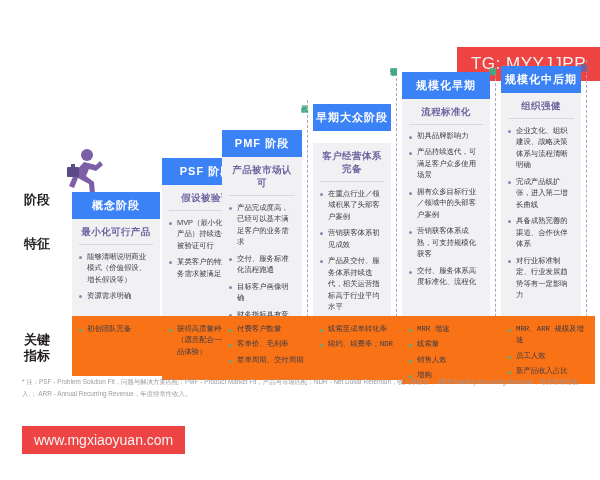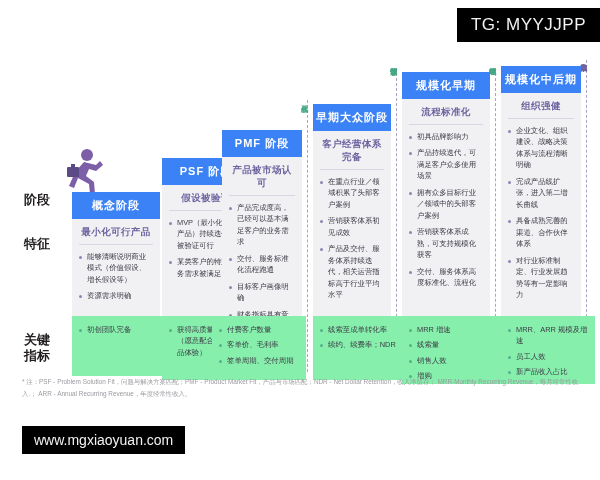--- a/index.html
+++ b/index.html
@@ -4,42 +4,42 @@
 <style>
   html,body{margin:0;padding:0;}
   body{
     width:600px;height:480px;background:#ffffff;
     font-family:"Liberation Sans","DejaVu Sans",sans-serif;
     overflow:hidden;position:relative;
   }
   .canvas{position:absolute;left:0;top:0;width:600px;height:480px;}
 
   
-  .wm{position:absolute;background:#000000;color:#f2f2f2;
-      display:flex;align-items:center;justify-content:center;}
+  .wm{position:absolute;background:#ef4444;color:#f2f2f2;
+      display:flex;align-items:center;justify-content:center;margin-top:39px;}
   .wm-tg{right:0;top:8px;height:34px;padding:0 14px;font-size:17px;letter-spacing:.5px;}
   .wm-url{left:22px;bottom:26px;height:28px;padding:0 12px;font-size:14px;}
 
   
   .rowlabel{position:absolute;left:24px;width:44px;text-align:left;
     font-size:13px;font-weight:bold;color:#231f20;line-height:1.25;}
 
   
   .col{position:absolute;width:88px;}
   .hdr{background:#3b82f6;color:#ffffff;font-size:11px;font-weight:bold;
     text-align:center;padding:6px 2px;letter-spacing:1px;}
   .feat{background:#f1f1f4;padding:7px 7px 9px 7px;}
   .feat-title{color:#6f64a0;font-size:9.5px;font-weight:bold;text-align:center;
     padding-bottom:5px;border-bottom:1px solid #d9d6e4;margin-bottom:6px;letter-spacing:.4px;}
   ul{list-style:none;margin:0;padding:0;}
   li{position:relative;padding-left:8px;margin-bottom:5px;
      font-size:7.4px;line-height:1.55;color:#3d3a45;}
   li:before{content:"";position:absolute;left:0;top:5px;width:3px;height:3px;
      border-radius:50%;background:#8d84b3;}
-  .kpi{background:#86efac;padding:8px 7px;}
+  .kpi{background:#f97316;padding:8px 7px;font-family:Liberation Mono, monospace;}
   .kpi li{margin-bottom:4px;}
   .kpi li:before{background:#57b08a;}
 
   
   .divider{position:absolute;width:0;border-left:1px dashed #a9a2c4;}
   .divlabel{position:absolute;font-size:7px;line-height:1.05;font-weight:bold;
     writing-mode:vertical-rl;text-orientation:upright;letter-spacing:0px;}
   .divlabel.green{color:#46a883;}
   .divlabel.purple{color:#6f64a0;}
 
@@ -119,49 +119,49 @@
     <div class="feat" style="height:158px;">
       <div class="feat-title">产品被市场认可</div>
       <ul>
         <li>产品完成度高，已经可以基本满足客户的业务需求</li>
         <li>交付、服务标准化流程跑通</li>
         <li>目标客户画像明确</li>
         <li>财务指标具有竞争力</li>
       </ul>
     </div>
   </div>
-  <div class="col kpi" style="left:212px;top:316px;width:80px;height:48px;">
+  <div class="col kpi" style="left:222px;top:316px;width:80px;height:48px;">
     <ul>
       <li>付费客户数量</li>
       <li>客单价、毛利率</li>
       <li>签单周期、交付周期</li>
     </ul>
   </div>
 
   <div class="col" style="left:313px;top:104px;width:78px;">
     <div class="hdr">早期大众阶段</div>
-    <div class="feat" style="height:184px;">
+    <div class="feat" style="height:184px;margin-top:12px;">
       <div class="feat-title">客户经营体系完备</div>
       <ul>
         <li>在重点行业／领域积累了头部客户案例</li>
         <li>营销获客体系初见成效</li>
         <li>产品及交付、服务体系持续迭代，相关运营指标高于行业平均水平</li>
       </ul>
     </div>
   </div>
   <div class="col kpi" style="left:313px;top:316px;width:78px;height:48px;">
     <ul>
       <li>线索至成单转化率</li>
       <li>续约、续费率；NDR</li>
     </ul>
   </div>
 
   <div class="col" style="left:402px;top:72px;width:88px;">
     <div class="hdr">规模化早期</div>
-    <div class="feat" style="height:214px;">
+    <div class="feat" style="height:214px;font-family:Liberation Mono, monospace;">
       <div class="feat-title">流程标准化</div>
       <ul>
         <li>初具品牌影响力</li>
         <li>产品持续迭代，可满足客户众多使用场景</li>
         <li>拥有众多目标行业／领域中的头部客户案例</li>
         <li>营销获客体系成熟，可支持规模化获客</li>
         <li>交付、服务体系高度标准化、流程化</li>
       </ul>
     </div>
   </div>

